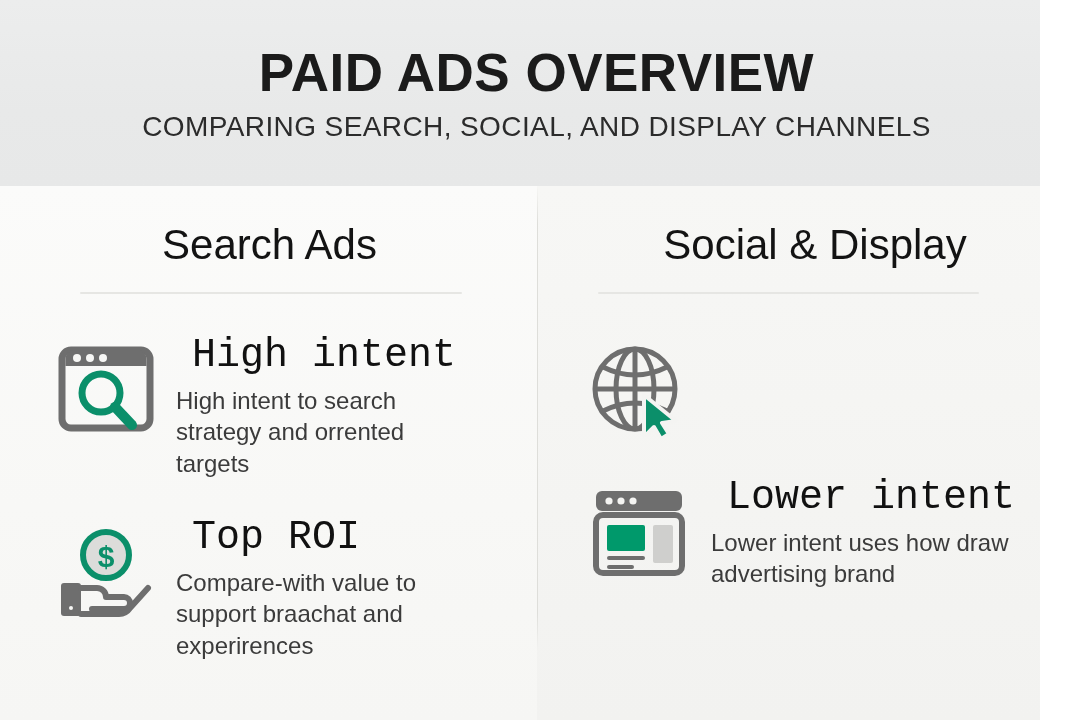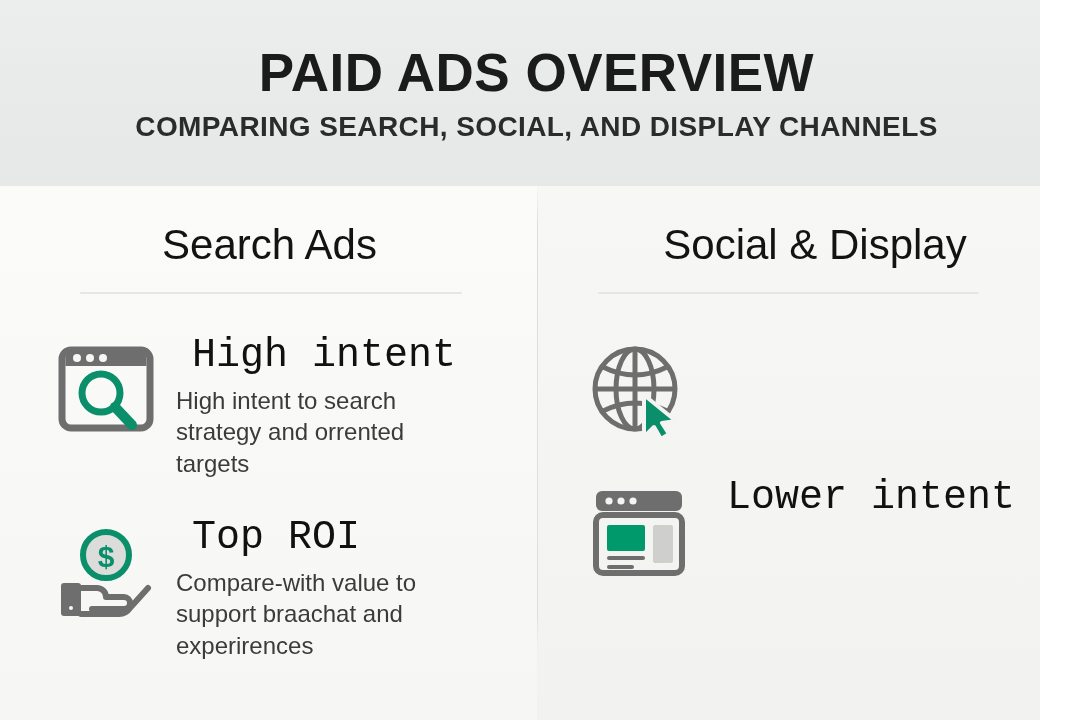--- a/index.html
+++ b/index.html
@@ -39,21 +39,21 @@
     font-weight: 700;
     letter-spacing: 0.5px;
     color: #1b1b1b;
     line-height: 1;
     margin: 0 0 14px 0;
     text-align: center;
     white-space: nowrap;
   }
   .subtitle {
     font-size: 28px;
-    font-weight: 700;
+    font-weight: 400;
     letter-spacing: 0.4px;
     color: #2b2b2b;
     line-height: 1;
     margin: 0;
     text-align: center;
     white-space: nowrap;
   }
 
   
   .columns {
@@ -234,20 +234,21 @@
             <circle cx="44" cy="15" r="3.6" fill="#f4f4f2"></circle>
             <rect x="7" y="29" width="86" height="58" rx="7" ry="7" fill="none" stroke="#6e6e6e" stroke-width="6"></rect>
             <rect x="18" y="39" width="38" height="26" rx="2" ry="2" fill="#00996b"></rect>
             <rect x="64" y="39" width="20" height="38" rx="2" ry="2" fill="#cfcfcd"></rect>
             <rect x="18" y="70" width="38" height="4" rx="2" fill="#6e6e6e"></rect>
             <rect x="18" y="79" width="27" height="4" rx="2" fill="#6e6e6e"></rect>
           </svg>
         </div>
         <div class="feature-text">
           <div class="feature-title">Lower intent</div>
+          <p class="feature-desc">Lower intent uses how draw advertising brand</p>
         </div>
       </div>
     </div>
 
   </div>
 
   <div class="divider"></div>
 </div>
 
 </body></html>

